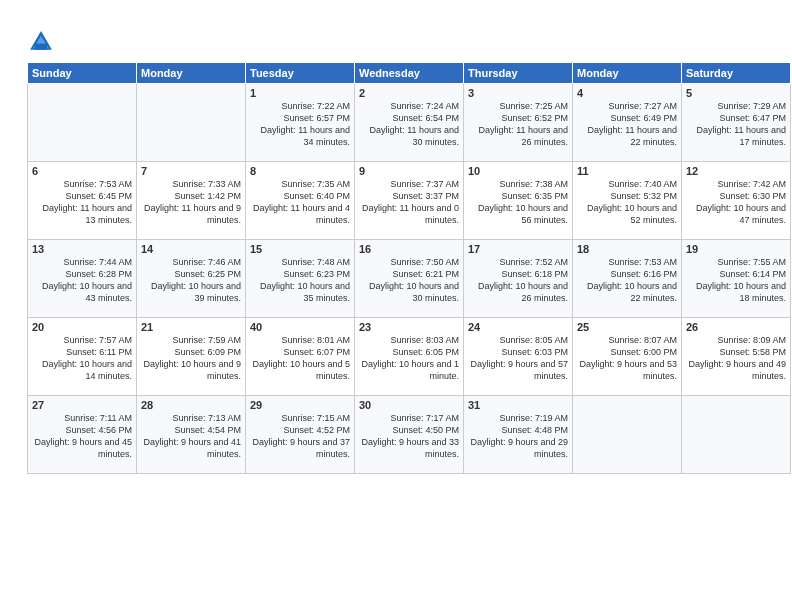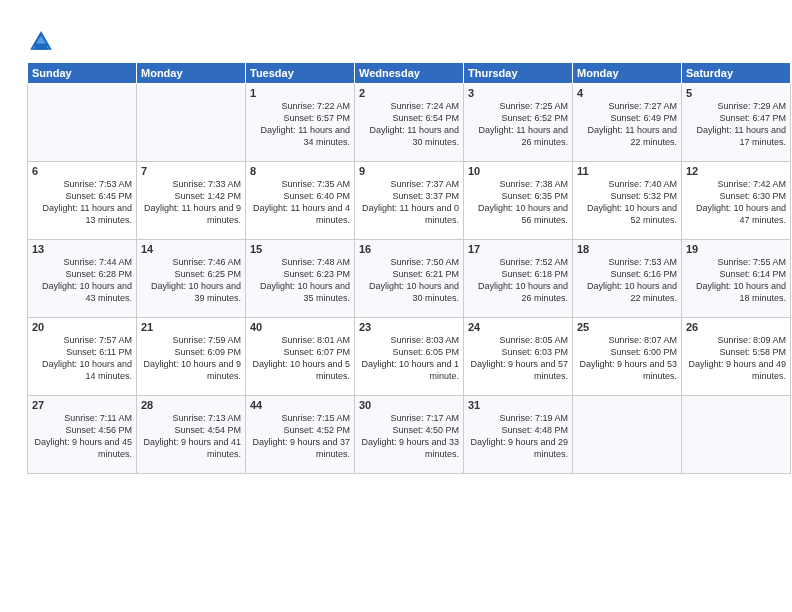--- a/index.html
+++ b/index.html
@@ -333,21 +333,21 @@
 and 45 minutes.</div>
           </td>
           <td>
             <span class="day-num">28</span>
             <div class="day-info">Sunrise: 7:13 AM
 Sunset: 4:54 PM
 Daylight: 9 hours
 and 41 minutes.</div>
           </td>
           <td>
-            <span class="day-num">44</span>
+            <span class="day-num">29</span>
             <div class="day-info">Sunrise: 7:15 AM
 Sunset: 4:52 PM
 Daylight: 9 hours
 and 37 minutes.</div>
           </td>
           <td>
             <span class="day-num">30</span>
             <div class="day-info">Sunrise: 7:17 AM
 Sunset: 4:50 PM
 Daylight: 9 hours

